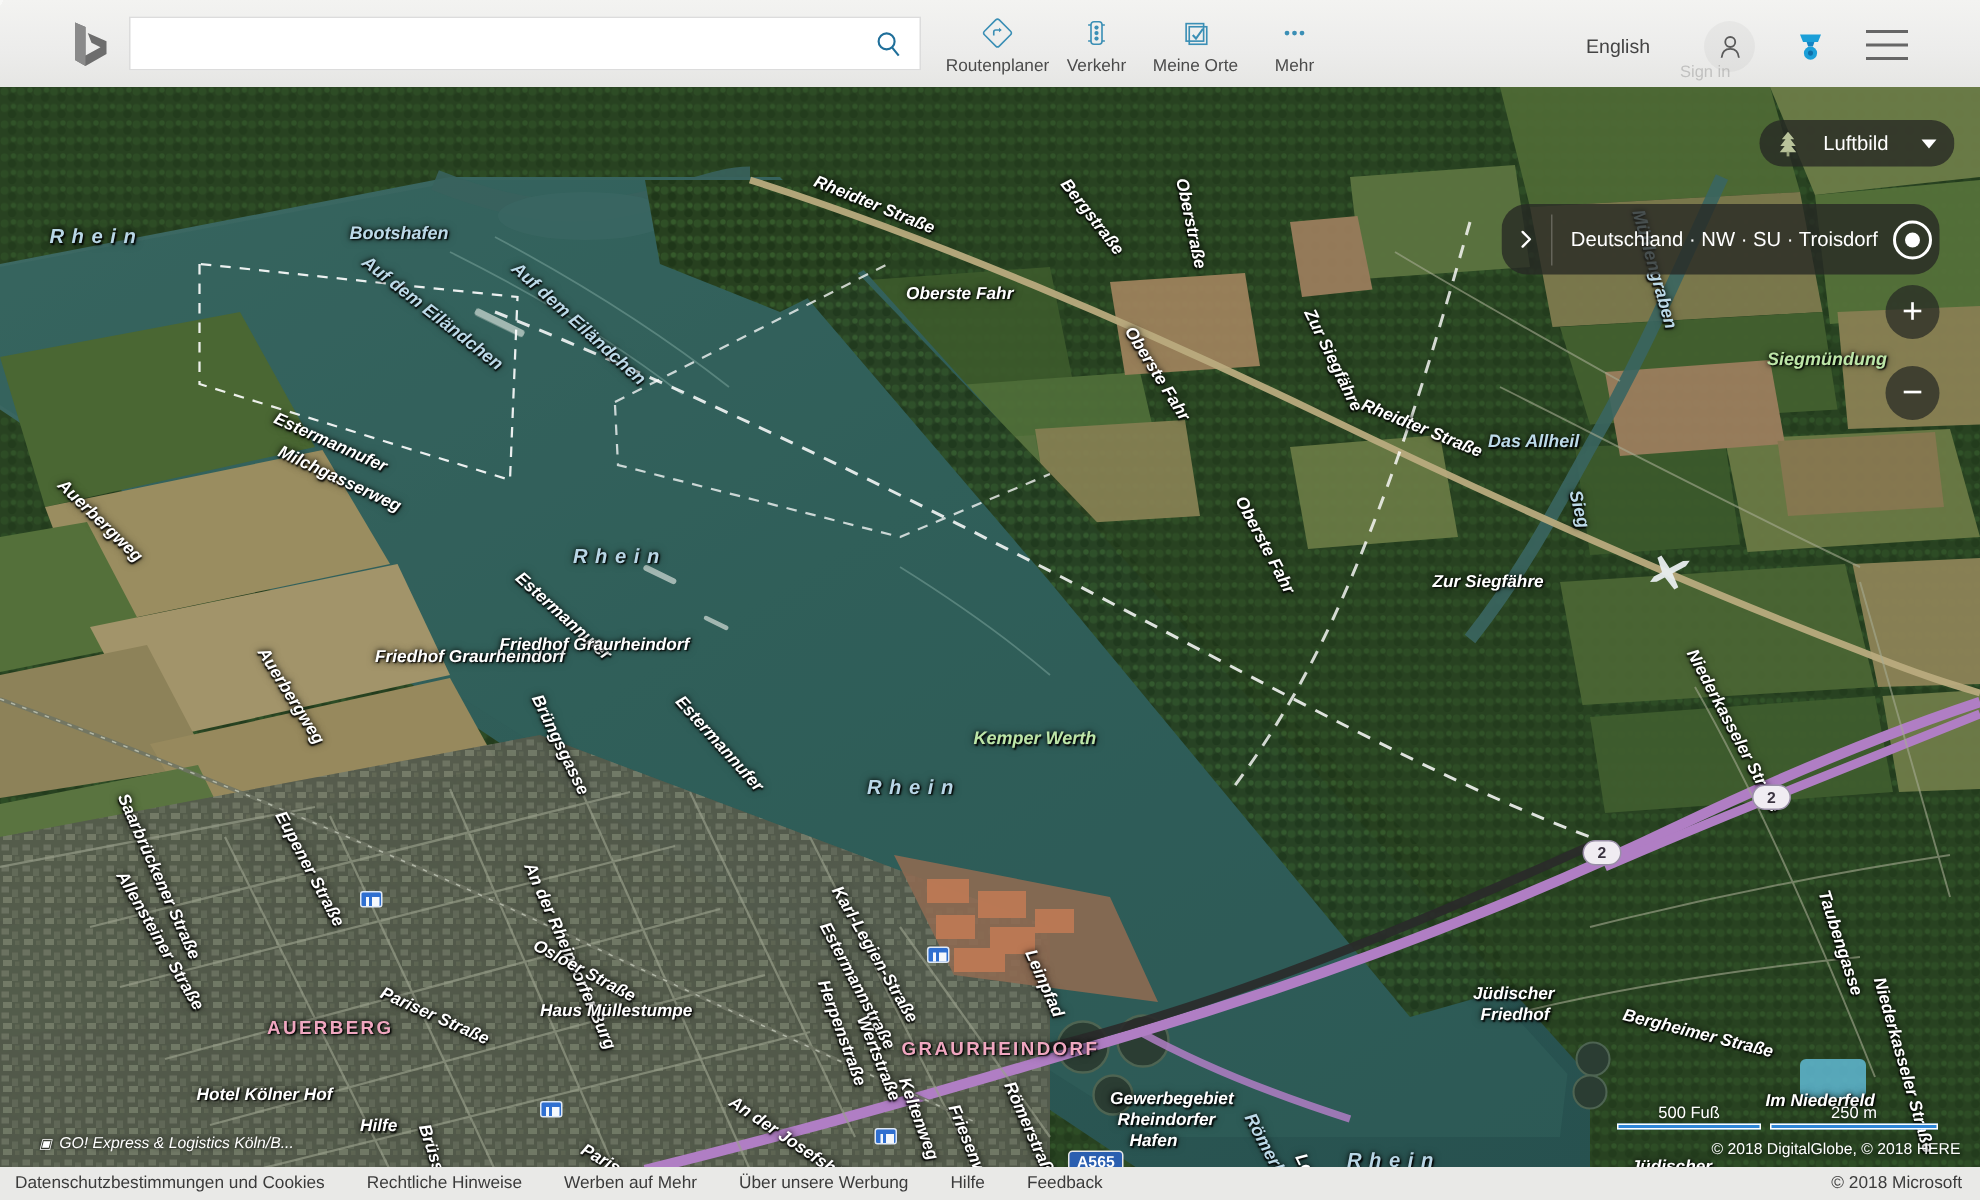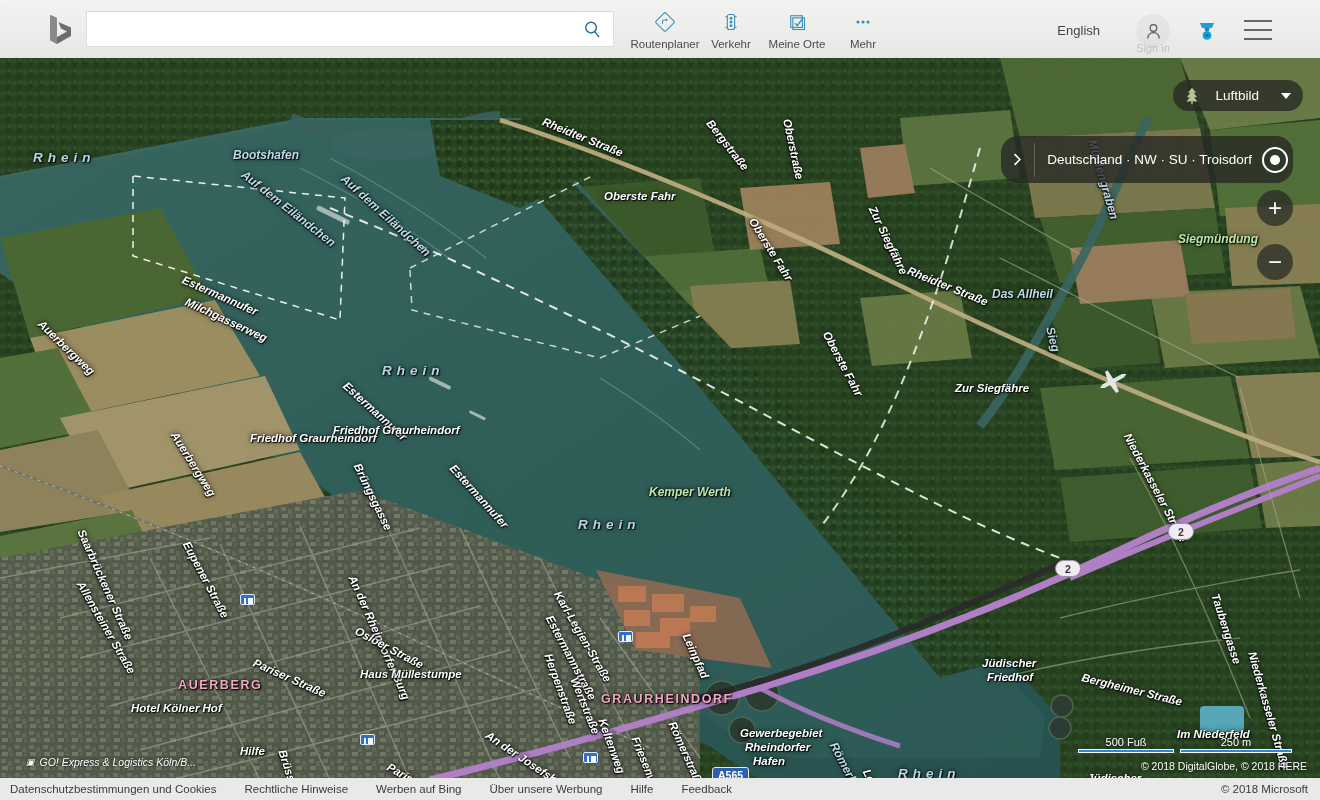--- a/index.html
+++ b/index.html
@@ -55,21 +55,21 @@
   #lang {
     position: absolute; right: 220px; top: 23px; font-size: 13px; color: #444;
     cursor: pointer;
   }
   #account {
     position: absolute; right: 150px; top: 14px; width: 34px; height: 34px;
     border-radius: 50%; background: rgba(0,0,0,.035);
     display: flex; align-items: center; justify-content: center; cursor: pointer;
   }
   #signin-text {
-    position: absolute; right: 134px; top: 42px; width: 66px; text-align: center;
+    position: absolute; right: 134px; top: 42px; width: 66px; 
     font-size: 11px; color: rgba(120,120,120,.35); pointer-events: none;
   }
   #rewards {
     position: absolute; right: 98px; top: 16px; width: 30px; height: 30px;
     display: flex; align-items: center; justify-content: center; cursor: pointer;
   }
   #hamburger {
     position: absolute; right: 48px; top: 20px; width: 28px; height: 20px;
     display: flex; flex-direction: column; justify-content: space-between; cursor: pointer;
   }
@@ -521,21 +521,21 @@
         <div class="lbl street" style="left: 357px; top: 400px; transform: rotate(64deg);">Brüngsgasse</div>
         <div class="lbl street" style="left: 81px; top: 466px; transform: rotate(66deg);">Saarbrückener Straße</div>
         <div class="lbl street" style="left: 80px; top: 518px; transform: rotate(60deg);">Allensteiner Straße</div>
         <div class="lbl street" style="left: 186px; top: 478px; transform: rotate(62deg);">Eupener Straße</div>
         <div class="lbl street" style="left: 352px; top: 512px; transform: rotate(66deg);">An der Rheindorfer Burg</div>
         <div class="lbl street" style="left: 356px; top: 566px; transform: rotate(28deg);">Osloer Straße</div>
         <div class="lbl poi" style="left: 360px; top: 610px; text-align: center;">Haus Müllestumpe</div>
         <div class="lbl hood" style="left: 178px; top: 620px;">AUERBERG</div>
         <div class="lbl street" style="left: 254px; top: 598px; transform: rotate(24deg);">Pariser Straße</div>
         <div class="lbl street" style="left: 388px; top: 702px; transform: rotate(30deg);">Pariser Straße</div>
-        <div class="lbl poi" style="left: 131px; top: 644px;">Hotel Kölner Hof</div>
+        <div class="lbl poi" style="left: 131px; top: 666px;">Hotel Kölner Hof</div>
         <div class="lbl poi" style="left: 240px; top: 687px;">Hilfe</div>
         <div class="lbl street" style="left: 282px; top: 686px; transform: rotate(72deg);">Brüsseler Straße</div>
         <div class="lbl street" style="left: 557px; top: 528px; transform: rotate(60deg);">Karl-Legien-Straße</div>
         <div class="lbl street" style="left: 549px; top: 552px; transform: rotate(62deg);">Estermannstraße</div>
         <div class="lbl street" style="left: 548px; top: 590px; transform: rotate(70deg);">Herpenstraße</div>
         <div class="lbl street" style="left: 574px; top: 614px; transform: rotate(68deg);">Wertstraße</div>
         <div class="lbl hood" style="left: 601px; top: 634px;">GRAURHEINDORF</div>
         <div class="lbl street" style="left: 602px; top: 655px; transform: rotate(70deg);">Keltenweg</div>
         <div class="lbl street" style="left: 635px; top: 673px; transform: rotate(68deg);">Friesenweg</div>
         <div class="lbl street" style="left: 672px; top: 658px; transform: rotate(66deg);">Römerstraße</div>
@@ -608,21 +608,21 @@
     <div id="map-ad">
       <span class="ad-ic">▣</span>
       <span>GO! Express &amp; Logistics Köln/B...</span>
     </div>
   </div>
 
   <div id="footer">
     <div id="footer-links">
         <span class="flink">Datenschutzbestimmungen und Cookies</span>
         <span class="flink">Rechtliche Hinweise</span>
-        <span class="flink">Werben auf Bing</span>
+        <span class="flink">Werben auf Mehr</span>
         <span class="flink">Über unsere Werbung</span>
         <span class="flink">Hilfe</span>
         <span class="flink">Feedback</span>
       </div>
     <div id="footer-copy">© 2018 Microsoft</div>
   </div>
 
 </div>
 
 </body></html>

